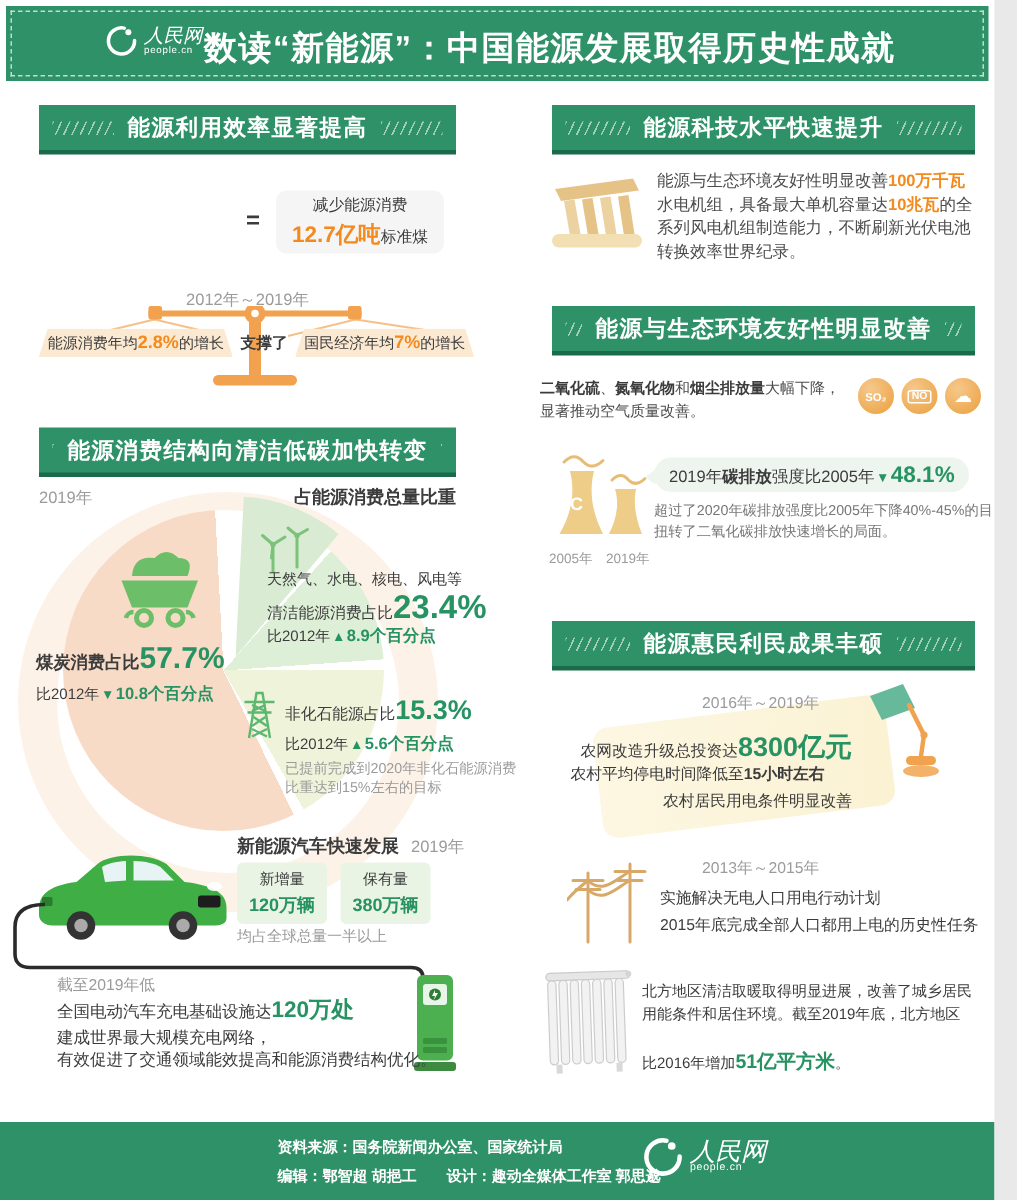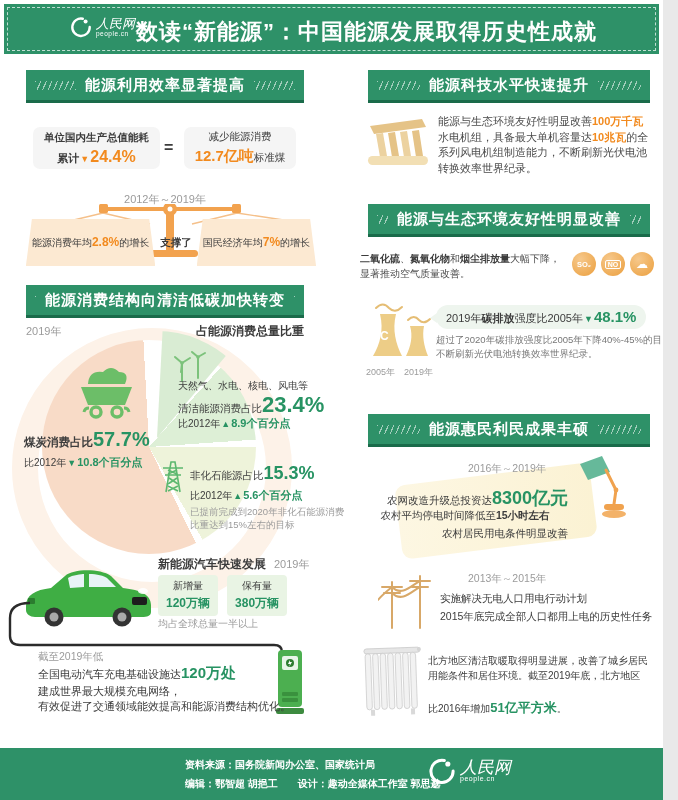--- a/index.html
+++ b/index.html
@@ -18,21 +18,21 @@
   .o{color:#f28a1e;font-weight:bold}
   .center{text-align:center}
   .nowrap{white-space:nowrap}
   .tri{font-size:9px;margin:0 1px}
   .header{position:absolute;left:4px;top:4px;width:655px;height:50px;background:#2e9168}
   .header-inner{position:absolute;left:3px;top:3px;right:3px;bottom:3px;border:1px dashed rgba(255,255,255,.7)}
   .footer{position:absolute;left:0;top:748px;width:663px;height:52px;background:#2e9168;color:#fff}
   .edge{position:absolute;right:0;top:0;width:15px;height:800px;background:#e9e9e9;z-index:9}
   .greybox{position:absolute;background:#f5f5f5;border-radius:7px;display:flex;flex-direction:column;
     align-items:center;justify-content:center;gap:3px}
-  .strip{background:#fce9d2;padding:16px 6px;white-space:nowrap;
+  .strip{background:#fce9d2;padding:2px 6px;white-space:nowrap;
     clip-path:polygon(6px 0,calc(100% - 6px) 0,100% 100%,0 100%)}
   .statbox{display:inline-flex;flex-direction:column;align-items:center;background:#e9f4e4;
     border-radius:4px;padding:4px 8px;gap:2px}
   #ring{left:12px;top:328px;width:280px;height:280px;border-radius:50%;border:26px solid #fdf2e8}
   #pie{left:42px;top:340px;width:214px;height:214px;border-radius:50%;
     background:conic-gradient(from 0deg,#fff 0 42deg,#ddefd6 42deg 86deg,#fff 86deg 90deg,
     #eef3da 90deg 150deg,#fff 150deg 154deg,#f8dbc7 154deg 357deg,#fff 357deg 360deg)}
   #wedge{left:42px;top:340px;width:214px;height:214px;border-radius:50%;background:#d9ecd3;
     clip-path:polygon(50% 50%,52.7% -2%,67.8% 1%,83.4% 10.2%);transform:translate(8px,-9px)}
   #beam{left:398px;top:474px;width:196px;height:74px;border-radius:10px;
@@ -66,24 +66,20 @@
     <div class="abs" style="left:132px;top:13px;width:515px;font-size:22px;font-weight:bold;color:#fff;letter-spacing:1px">数读“新能源”：中国能源发展取得历史性成就</div>
   </div>
 
   <div class="banner" style="left:26px;top:70px;width:278px">
     <span class="hatch"></span>
     <span>能源利用效率显著提高</span>
     <span class="hatch"></span>
   </div>
 
 
-  <div class="greybox" style="left:33px;top:127px;width:127px;height:42px">
-    <span class="dark b nowrap" style="font-size:10.5px">单位国内生产总值能耗</span>
-    <span class="nowrap"><span class="dark b" style="font-size:11px">累计</span><span class="o tri">▼</span><span class="o" style="font-size:16px">24.4%</span></span>
-  </div>
 
   <div class="abs dark b" style="left:164px;top:139px;font-size:16px">=</div>
 
   <div class="greybox" style="left:184px;top:127px;width:112px;height:42px">
     <span class="dark nowrap" style="font-size:10.5px">减少能源消费</span>
     <span class="nowrap"><span class="o" style="font-size:15px">12.7亿吨</span><span class="dark" style="font-size:10.5px">标准煤</span></span>
   </div>
 
   <div class="abs gray center" style="left:20px;top:192px;width:290px;font-size:11px">2012年～2019年</div>
 
@@ -243,21 +239,21 @@
   <div class="abs gray nowrap" style="left:366px;top:366px;font-size:9px;display:flex;gap:9px">
     <span>2005年</span>
       <span>2019年</span>
   </div>
 
   <div class="bubble" style="left:436px;top:305px">
     <span class="tail"></span>
     <span class="dark" style="font-size:11px">2019年</span><span class="dark b" style="font-size:11px">碳排放</span><span class="dark" style="font-size:11px">强度比2005年</span><span class="g tri">▼</span><span class="g" style="font-size:15px">48.1%</span>
   </div>
   <div class="abs nowrap" style="left:436px;top:334px;font-size:9.5px;color:#777;width:226px;overflow:hidden">超过了2020年碳排放强度比2005年下降40%-45%的目标，</div>
-  <div class="abs nowrap" style="left:436px;top:348px;font-size:9.5px;color:#777">不断刷新光伏电池转换效率世界纪录。</div>
+  <div class="abs nowrap" style="left:436px;top:348px;font-size:9.5px;color:#777">扭转了二氧化碳排放快速增长的局面。</div>
 
   <div class="banner" style="left:368px;top:414px;width:282px">
     <span class="hatch"></span>
     <span>能源惠民利民成果丰硕</span>
     <span class="hatch"></span>
   </div>
 
   <div class="abs" id="beam"></div>
 
   <div class="abs gray nowrap" style="left:468px;top:462px;font-size:10.5px">2016年～2019年</div>

